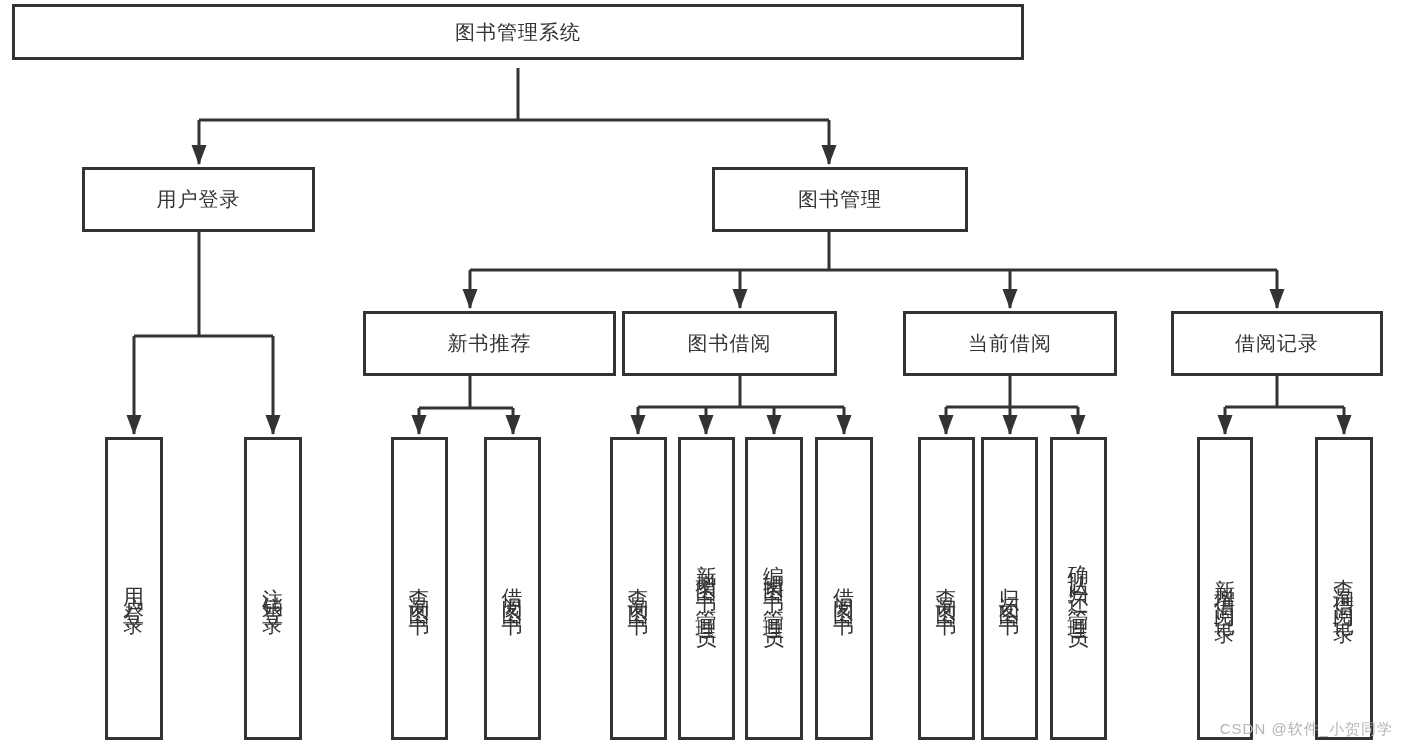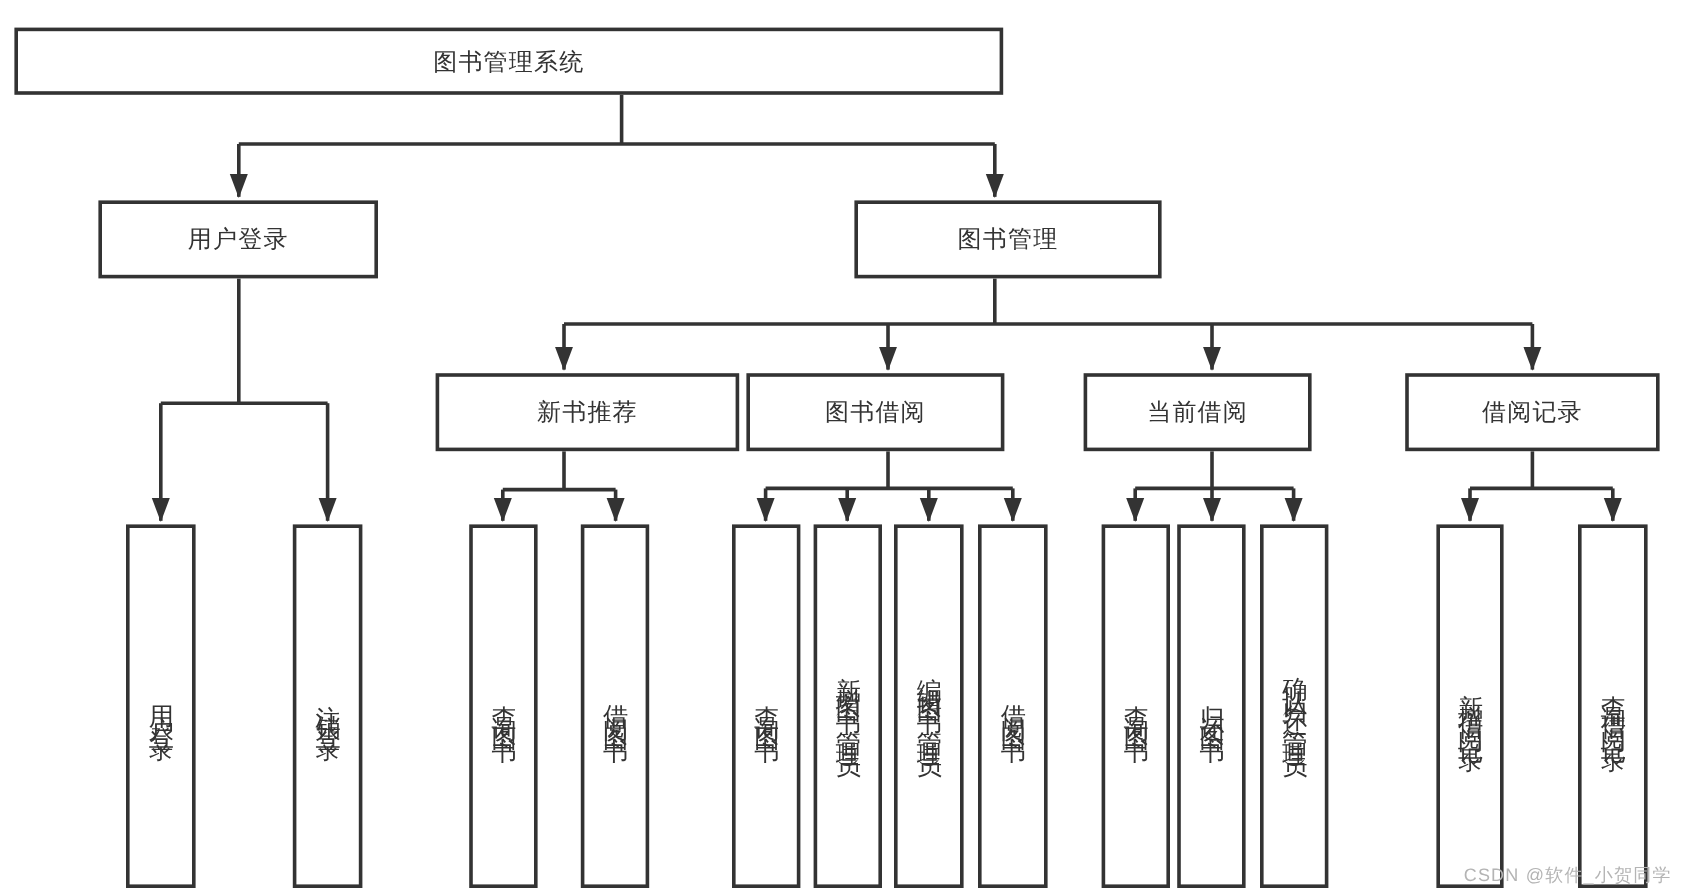--- a/index.html
+++ b/index.html
@@ -69,28 +69,28 @@
       <path d="M1010 407 V434" marker-end="url(#arw)"></path>
       <path d="M1078 407 V434" marker-end="url(#arw)"></path>
 
       <path d="M1277 376 V407"></path>
       <path d="M1225 407 H1344"></path>
       <path d="M1225 407 V434" marker-end="url(#arw)"></path>
       <path d="M1344 407 V434" marker-end="url(#arw)"></path>
     </g>
   </svg>
 
-  <div class="box h" style="left:12px;top:23px;width:824px;height:56px">图书管理系统</div>
+  <div class="box h" style="left:12px;top:4px;width:1012px;height:56px">图书管理系统</div>
 
   <div class="box h" style="left:82px;top:167px;width:233px;height:65px">用户登录</div>
   <div class="box h" style="left:712px;top:167px;width:256px;height:65px">图书管理</div>
 
   <div class="box h" style="left:363px;top:311px;width:253px;height:65px">新书推荐</div>
   <div class="box h" style="left:622px;top:311px;width:215px;height:65px">图书借阅</div>
-  <div class="box h" style="left:903px;top:311px;width:190px;height:65px">当前借阅</div>
+  <div class="box h" style="left:903px;top:311px;width:214px;height:65px">当前借阅</div>
   <div class="box h" style="left:1171px;top:311px;width:212px;height:65px">借阅记录</div>
 
   <div class="box v" style="left:105px;top:437px;width:58px;height:303px">用户登录</div>
   <div class="box v" style="left:244px;top:437px;width:58px;height:303px">注销登录</div>
 
   <div class="box v" style="left:391px;top:437px;width:57px;height:303px">查询图书</div>
   <div class="box v" style="left:484px;top:437px;width:57px;height:303px">借阅图书</div>
 
   <div class="box v" style="left:610px;top:437px;width:57px;height:303px">查询图书</div>
   <div class="box v" style="left:678px;top:437px;width:57px;height:303px">新增图书（管理员）</div>

